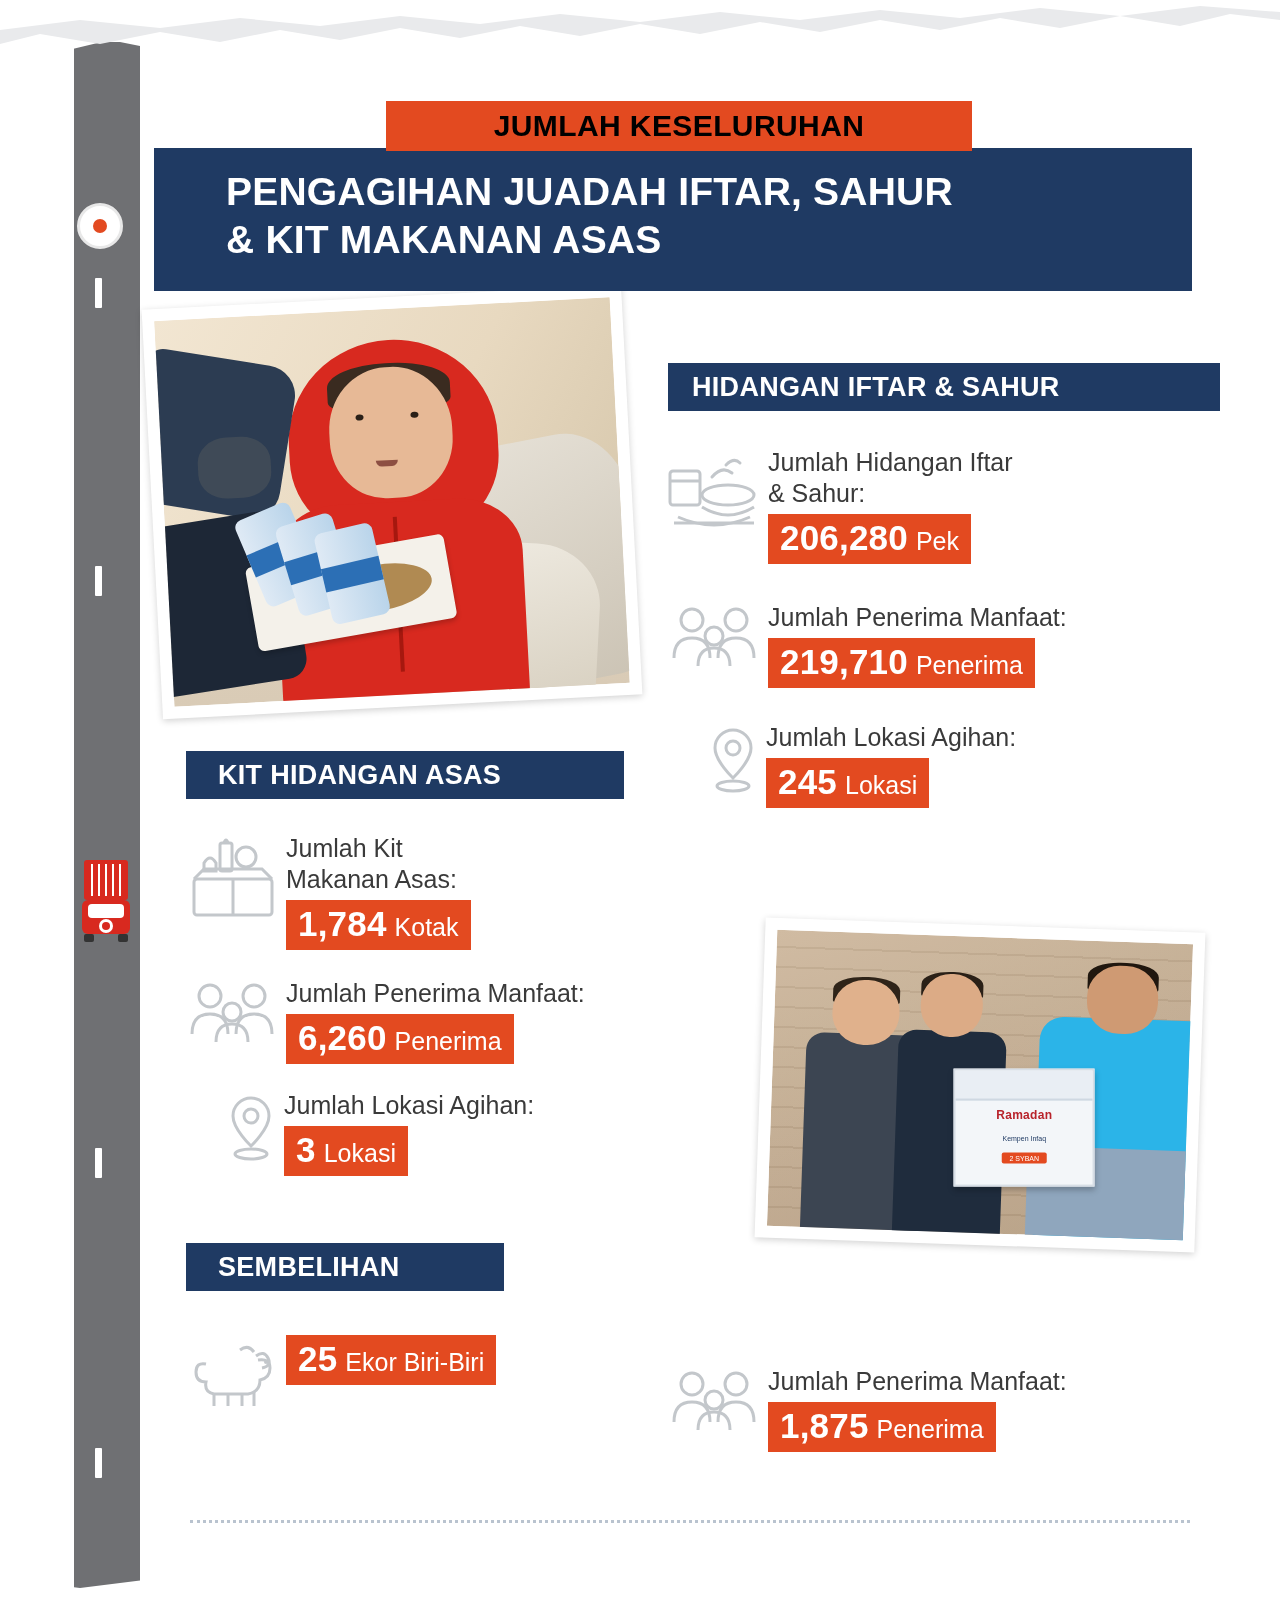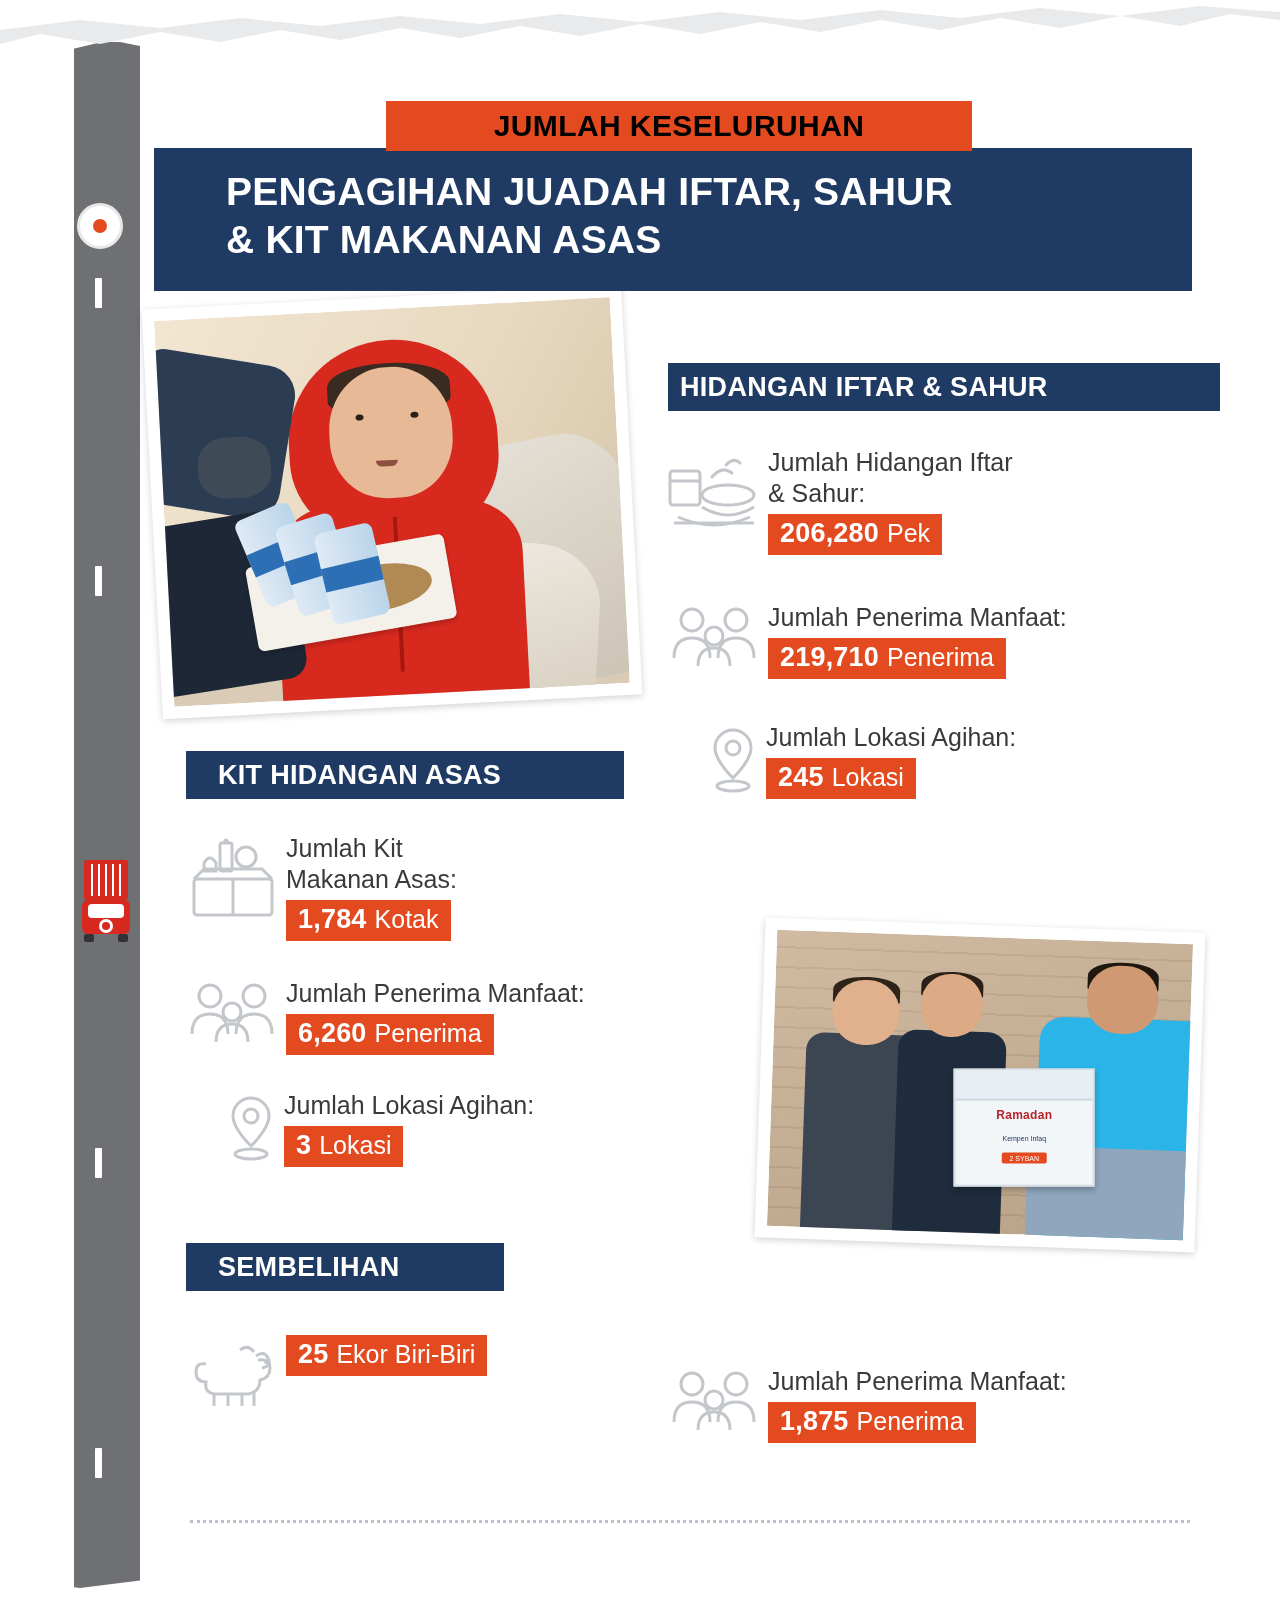--- a/index.html
+++ b/index.html
@@ -128,21 +128,21 @@
     display: flex;
     align-items: center;
     z-index: 4;
   }
   .section-bar span {
     color: #ffffff;
     font-size: 27px;
     font-weight: bold;
     letter-spacing: 0.3px;
   }
-  #bar-iftar { left: 668px; top: 363px; width: 552px; height: 48px; padding-left: 12px; }
+  #bar-iftar { left: 668px; top: 363px; width: 552px; height: 48px; padding-left: 24px; }
   #bar-kit   { left: 186px; top: 751px; width: 438px; height: 48px; padding-left: 32px; }
   #bar-sembelihan { left: 186px; top: 1243px; width: 318px; height: 48px; padding-left: 32px; }
 
   
   .stat {
     position: absolute;
     display: flex;
     align-items: flex-start;
     z-index: 4;
   }
@@ -165,21 +165,21 @@
   }
   .badge {
     display: inline-flex;
     align-items: baseline;
     background: #e34a20;
     color: #ffffff;
     padding: 4px 12px 6px 12px;
     margin-top: 5px;
   }
   .badge .num {
-    font-size: 27px;
+    font-size: 35px;
     font-weight: bold;
     letter-spacing: 0.2px;
   }
   .badge .unit {
     font-size: 25px;
     font-weight: normal;
     margin-left: 8px;
   }
 
   

